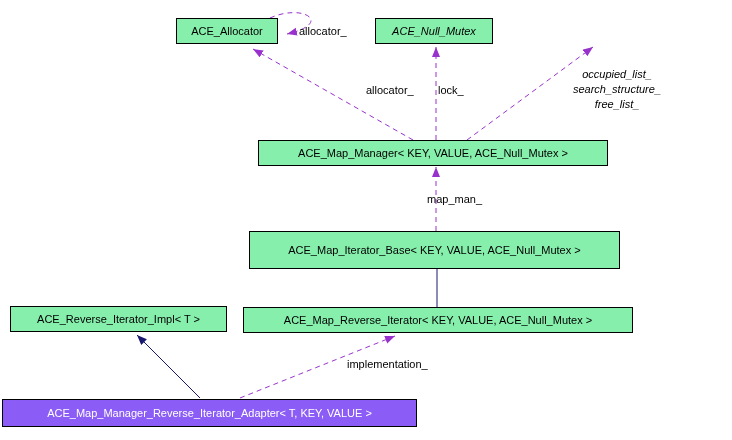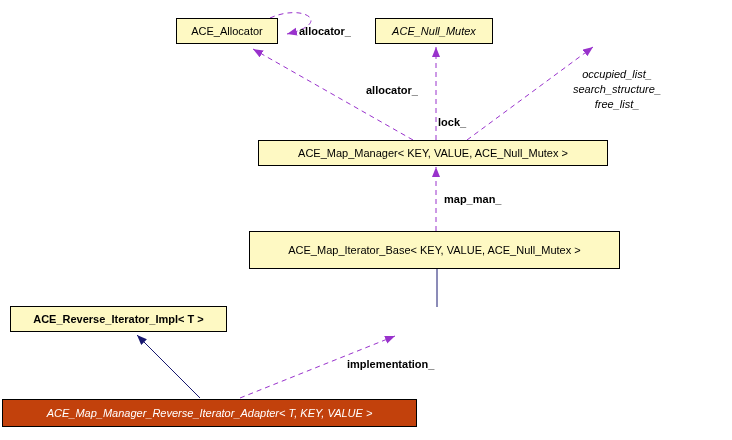--- a/index.html
+++ b/index.html
@@ -9,41 +9,39 @@
     height: 440px;
     background: #ffffff;
     font-family: "Liberation Sans", sans-serif;
     overflow: hidden;
   }
   .edges-svg { position: absolute; left: 0; top: 0; }
   .node {
     position: absolute;
     box-sizing: border-box;
     border: 1px solid #000000;
-    background: #fef9c3;
+    background: #86efac;
     color: #000000;
     display: flex;
     align-items: center;
     justify-content: center;
     font-size: 11px;
     white-space: nowrap;
     cursor: pointer;
   }
   .node.highlight {
-    background: #c2410c;
+    background: #8b5cf6;
     color: #ffffff;
     border-color: #000000;
-    font-style: italic;
   }
   .edge-label {
     position: absolute;
     font-size: 11px;
     color: #000000;
     white-space: nowrap;
-    font-weight: bold;
   }
   .edge-label-block {
     position: absolute;
     font-size: 11px;
     color: #000000;
     text-align: center;
     line-height: 15px;
   }
 </style>
 </head>
@@ -80,34 +78,35 @@
 
   <div class="node" style="left:176px; top:18px; width:102px; height:26px;">ACE_Allocator</div>
 
   <div class="node" style="left:375px; top:18px; width:118px; height:26px;font-style:italic;">ACE_Null_Mutex</div>
 
 
   <div class="node" style="left:258px; top:140px; width:350px; height:26px;text-align:right;">ACE_Map_Manager&lt; KEY, VALUE, ACE_Null_Mutex &gt;</div>
 
   <div class="node" style="left:249px; top:231px; width:371px; height:38px;">ACE_Map_Iterator_Base&lt; KEY, VALUE, ACE_Null_Mutex &gt;</div>
 
-  <div class="node" style="left:10px; top:306px; width:217px; height:26px;font-weight:bold;">ACE_Reverse_Iterator_Impl&lt; T &gt;</div>
+  <div class="node" style="left:10px; top:306px; width:217px; height:26px;">ACE_Reverse_Iterator_Impl&lt; T &gt;</div>
 
+  <div class="node" style="left:243px; top:307px; width:390px; height:26px;">ACE_Map_Reverse_Iterator&lt; KEY, VALUE, ACE_Null_Mutex &gt;</div>
 
   <div class="node highlight" style="left:2px; top:399px; width:415px; height:28px;">ACE_Map_Manager_Reverse_Iterator_Adapter&lt; T, KEY, VALUE &gt;</div>
 
   <div class="edge-label" style="left:299px; top:25px;">allocator_</div>
 
   <div class="edge-label" style="left:366px; top:84px;">allocator_</div>
 
-  <div class="edge-label" style="left:438px; top:84px;margin-top:32px;">lock_</div>
+  <div class="edge-label" style="left:438px; top:84px;">lock_</div>
 
   <div class="edge-label-block" style="left:542px; top:67px; width:150px;font-style:italic;">
     <div>occupied_list_</div>
     <div>search_structure_</div>
     <div>free_list_</div>
   </div>
 
-  <div class="edge-label" style="left:444px; top:193px;">map_man_</div>
+  <div class="edge-label" style="left:427px; top:193px;">map_man_</div>
 
   <div class="edge-label" style="left:347px; top:358px;">implementation_</div>
 
 </div>
 
 </body></html>

